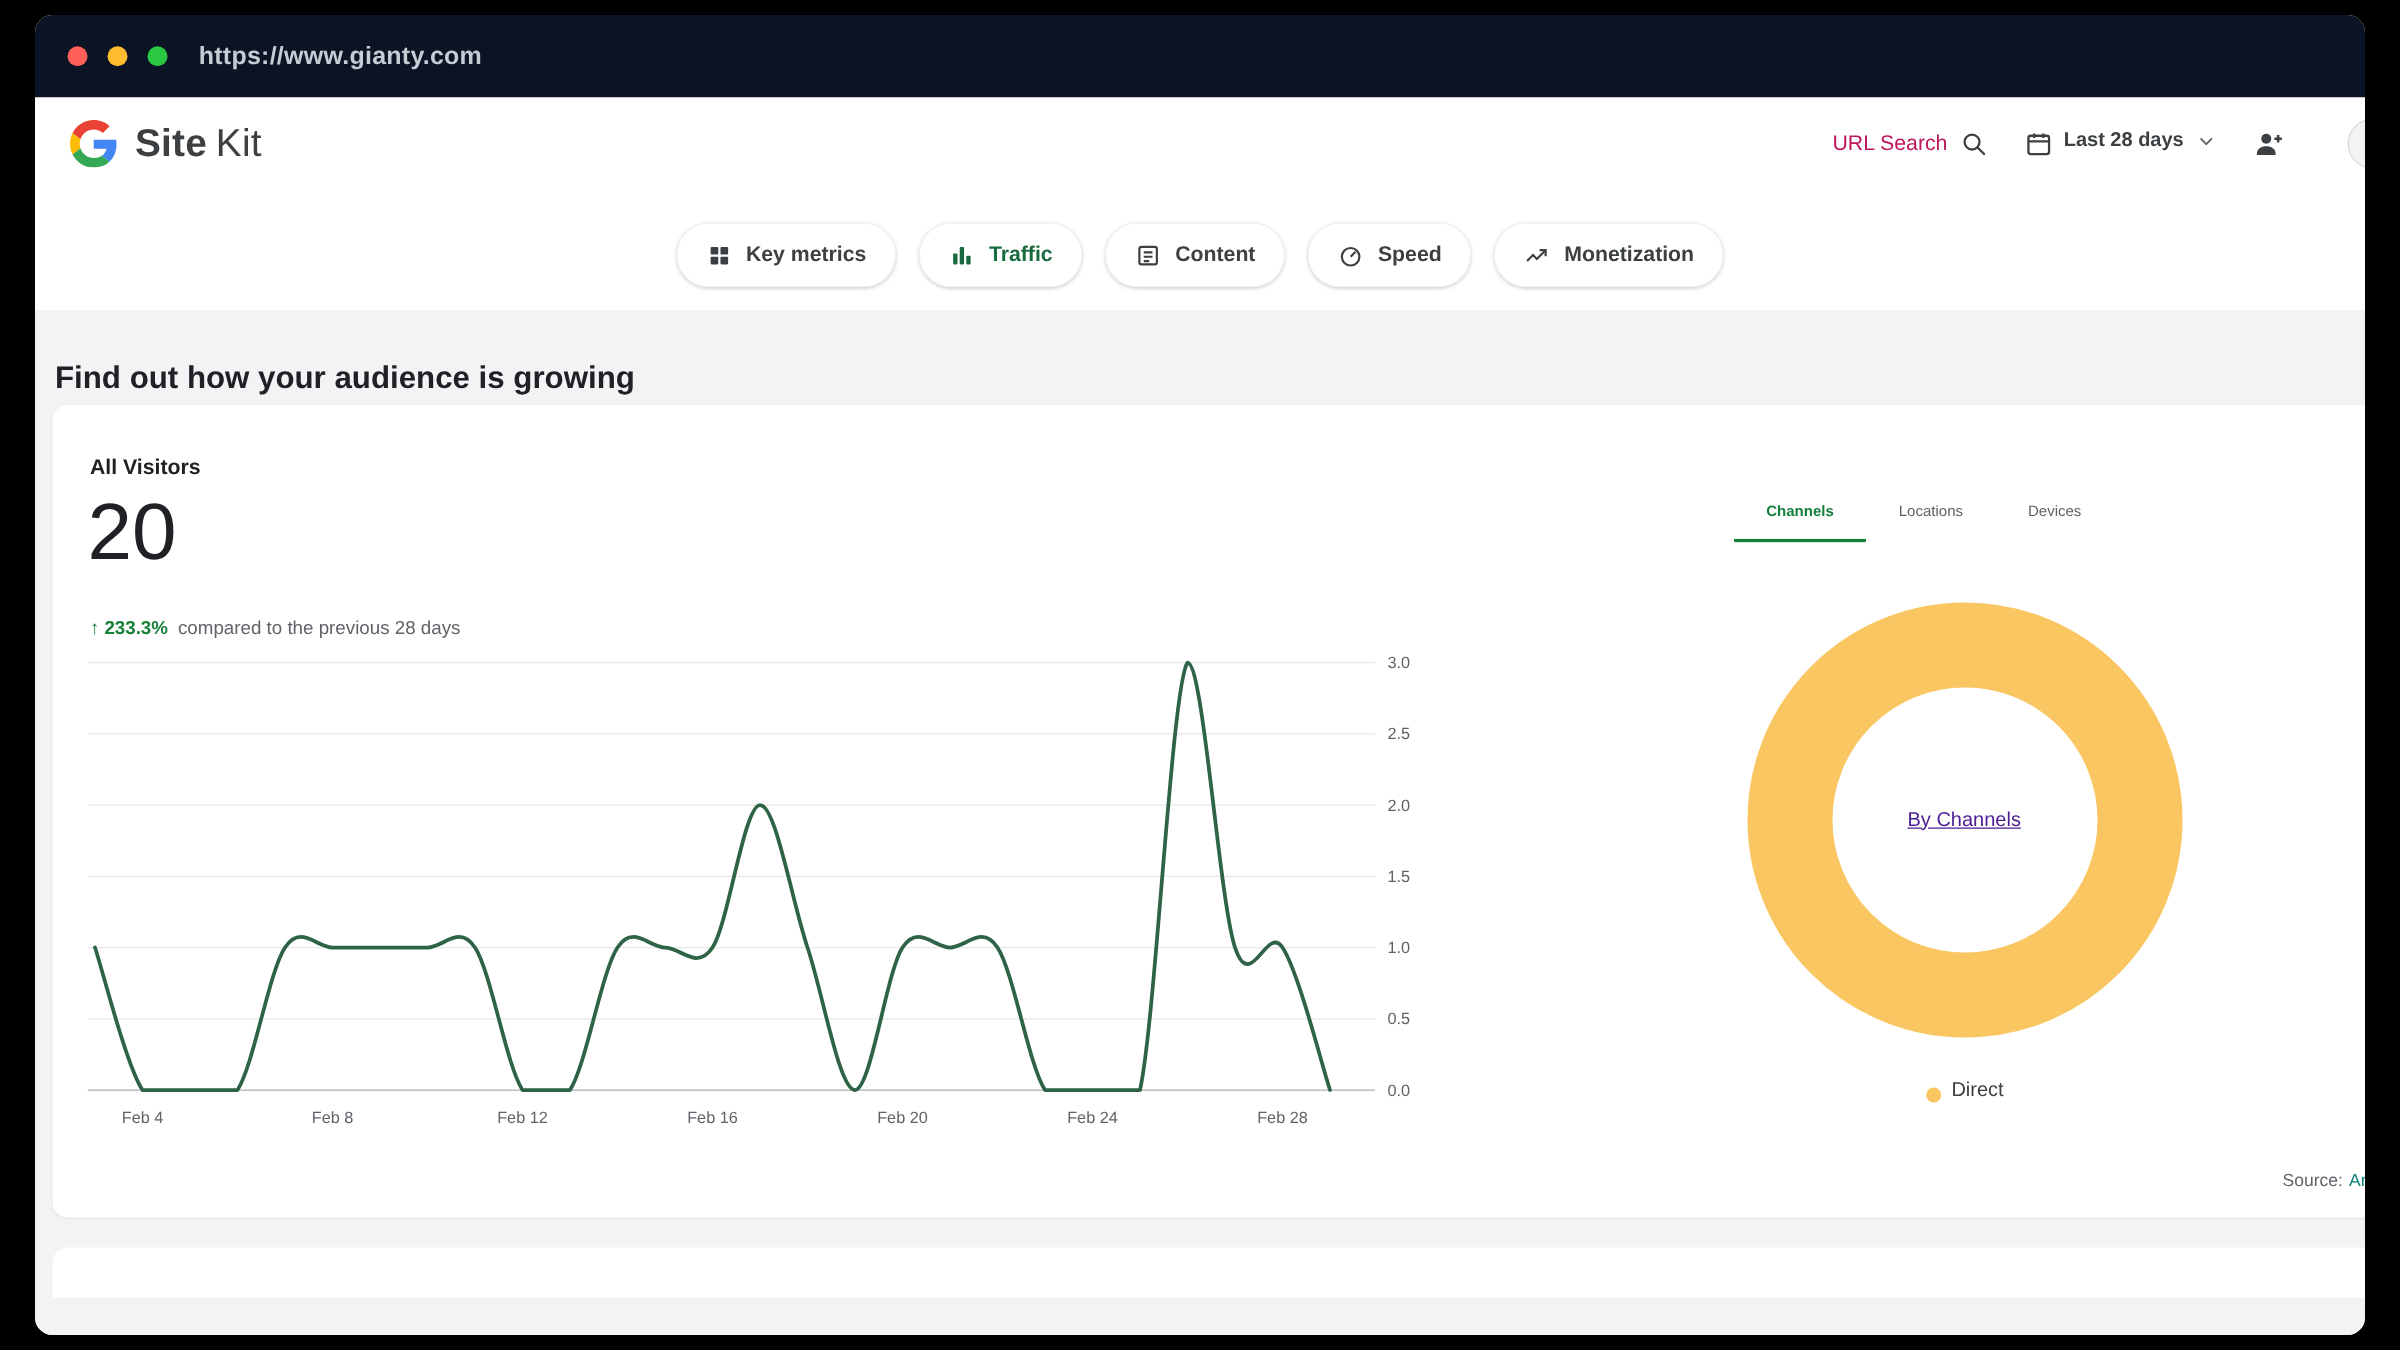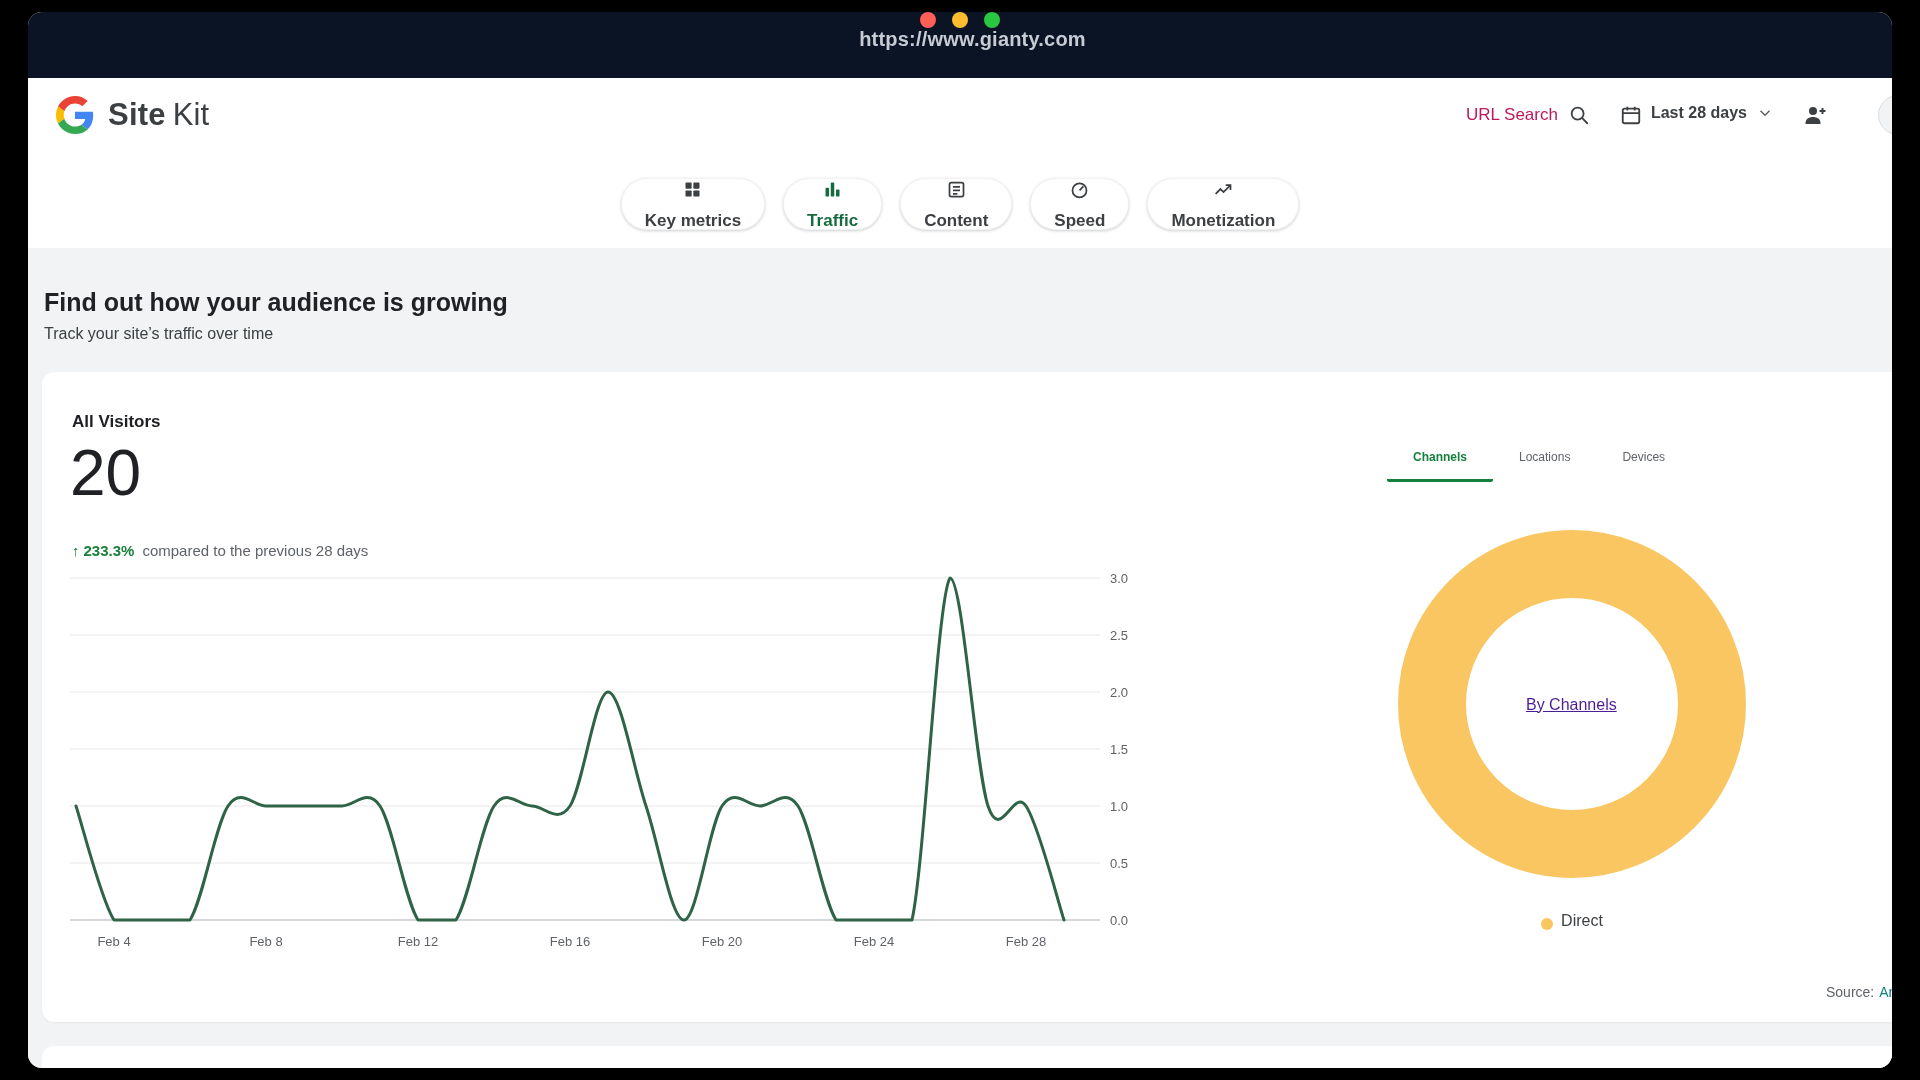--- a/index.html
+++ b/index.html
@@ -1,20 +1,20 @@
 <!DOCTYPE html>
 <html><head>
 <meta charset="utf-8">
 <style>
   html,body{margin:0;padding:0;width:1920px;height:1080px;background:#000;overflow:hidden;
     font-family:"Liberation Sans","DejaVu Sans",sans-serif;}
   .window{position:absolute;left:28px;top:12px;width:1864px;height:1056px;background:#fff;
     border-radius:14px;overflow:hidden;}
   
-  .titlebar{height:66px;background:#0b1424;display:flex;align-items:center;padding:0 26px;flex-direction:column;}
+  .titlebar{height:66px;background:#0b1424;display:flex;align-items:center;padding:0 26px;}
   .lights{display:flex;gap:16px;align-items:center;}
   .dot{width:16px;height:16px;border-radius:50%;display:inline-block;}
   .dot.red{background:#ff5f57;}
   .dot.yellow{background:#febc2e;}
   .dot.green{background:#2ac840;}
   .url{margin-left:25px;font-size:20px;font-weight:700;color:#c6cbd4;letter-spacing:.2px;}
   
   .appheader{height:74px;display:flex;align-items:center;padding:0 28px;background:#fff;position:relative;}
   .brand{display:flex;align-items:center;gap:14px;}
   .brand svg{width:38px;height:38px;}
@@ -27,21 +27,21 @@
   .date-range{display:flex;align-items:flex-start;gap:9px;font-size:16px;color:#3c4043;cursor:pointer;font-weight:bold;}
   .icon-22{width:22px;height:22px;}
   .icon-18{width:18px;height:18px;color:#5f6368;}
   .icon-24{width:24px;height:24px;}
   .avatar-clip{position:absolute;right:-26px;top:50%;transform:translateY(-50%);
     width:38px;height:38px;border-radius:50%;background:#f1f3f4;border:1px solid #dadce0;}
   
   .navrow{height:88px;display:flex;align-items:center;justify-content:center;gap:18px;background:#fff;padding-top:8px;}
   .chip{display:flex;align-items:center;gap:11px;height:52px;padding:0 23px;border-radius:26px;
     background:#fff;border:1px solid rgba(0,0,0,.05);box-shadow:0 1px 3px rgba(60,64,67,.25);
-    font-size:17px;font-weight:700;color:#3c4043;cursor:pointer;font-family:inherit;flex-direction:column;}
+    font-size:17px;font-weight:700;color:#3c4043;cursor:pointer;font-family:inherit;}
   .chip .chip-icon{display:flex;}
   .chip svg{width:21px;height:21px;}
   .chip.active{color:#186b3e;}
   
   .content{background:#f1f3f4;height:828px;padding:38px 0 0 14px;box-sizing:border-box;position:relative;}
   .page-title{margin:0 0 6px 2px;font-size:25px;line-height:32px;font-weight:700;color:#202124;}
   .page-subtitle{margin:0 0 28px 2px;font-size:16px;line-height:20px;color:#3c4043;}
   .card{position:relative;width:1878px;height:650px;background:#fff;border-radius:12px;
     box-shadow:0 1px 2px rgba(0,0,0,.05);}
   .metric-label{position:absolute;left:30px;top:40px;font-size:17px;font-weight:700;color:#202124;}
@@ -169,21 +169,20 @@
           <path d="M3 17l5.5-5.5 3.5 3.5L20 7"></path>
           <path d="M14.5 7H20v5.5"></path>
         </svg>
       </span>
       <span class="chip-label">Monetization</span>
     </button>
   </div>
 
   <div class="content">
     <h1 class="page-title">Find out how your audience is growing</h1>
-    <p class="page-subtitle">Track your site’s traffic over time</p>
 
     <div class="card">
       <div class="metric-label">All Visitors</div>
       <div class="metric-value">20</div>
       <div class="change-row">
         <span class="change-up">↑</span>
         <span class="change-pct">233.3%</span>
         <span class="change-note">compared to the previous 28 days</span>
       </div>
 

